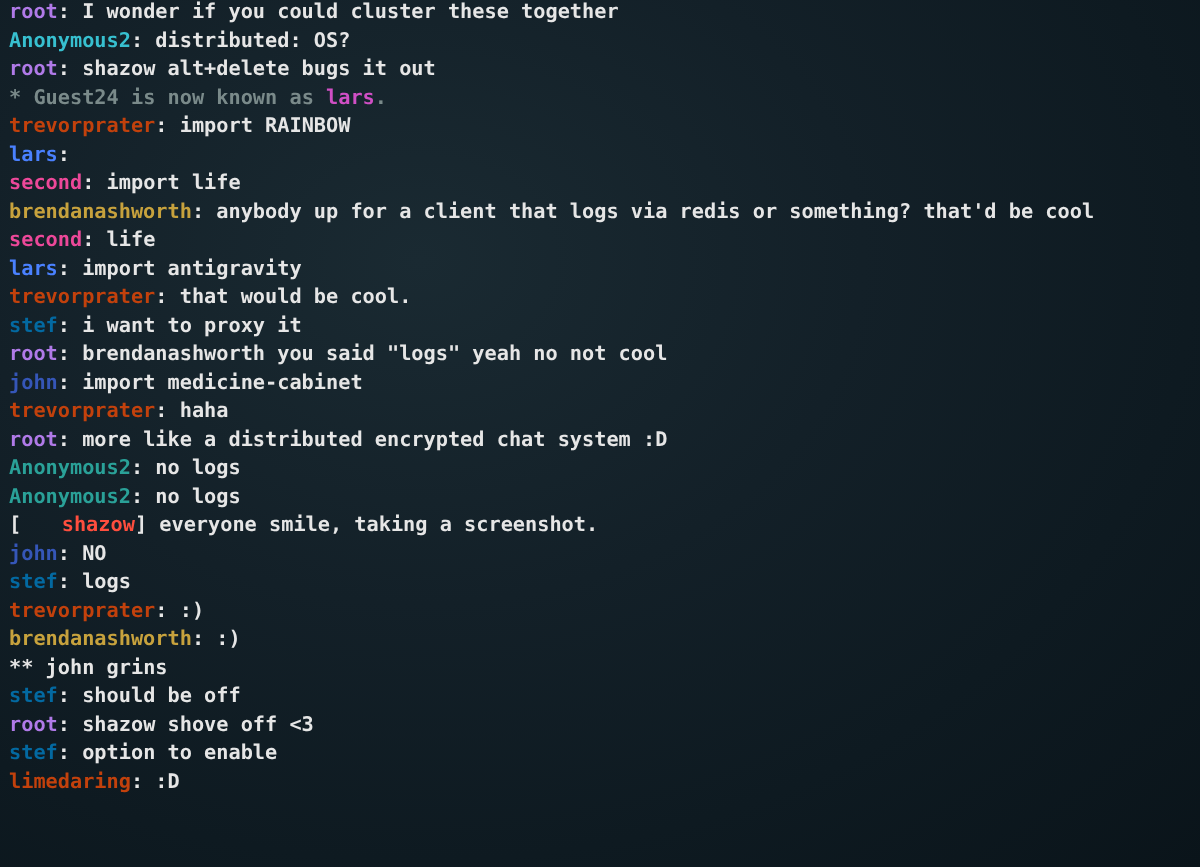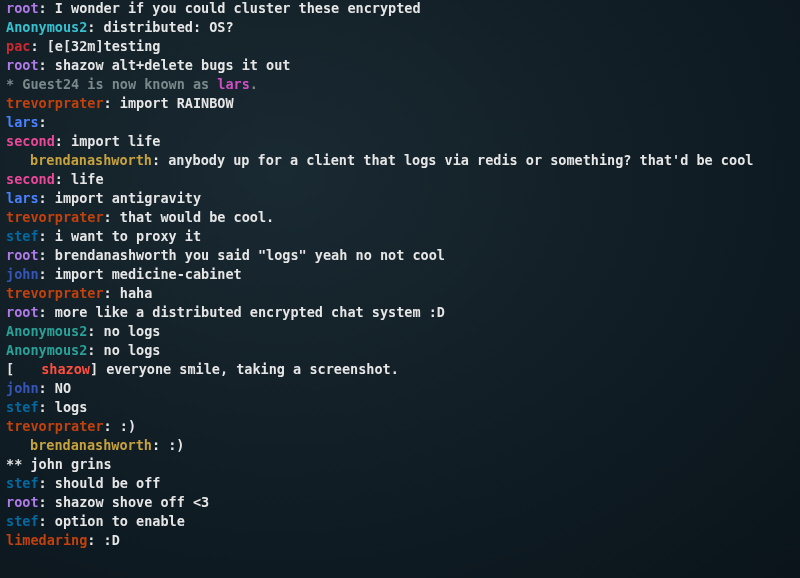--- a/index.html
+++ b/index.html
@@ -23,33 +23,32 @@
   .msg { color: #e6e6e6; }
   .sys { color: #7a8a8a; }
   .c-purple     { color: #b07ae8; }
   .c-teal       { color: #2aa198; }
   .c-cyan       { color: #37c0d0; }
   .c-red        { color: #cb2a32; }
   .c-red-br     { color: #ff4e3e; margin-left: 27px; }
   .c-green      { color: #ec4899; }
   .c-green-br   { color: #c2410c; }
   .c-olive      { color: #0369a1; }
-  .c-yellow     { color: #c7a23d; margin-left: 24px; }
+  .c-yellow     { color: #c7a23d; }
   .c-blue-br    { color: #4a81ff; }
   .c-magenta    { color: #d04fc5; }
   .c-navy       { color: #3556b8; }
   .c-white      { color: #e6e6e6; }
 </style>
 </head>
 <body>
 
 <div id="chat">
-    <div class="line"><span class="c-purple">root</span><span class="sep">: </span><span class="msg">I wonder if you could cluster these encrypted</span></div>
+    <div class="line"><span class="c-purple">root</span><span class="sep">: </span><span class="msg">I wonder if you could cluster these together</span></div>
     <div class="line"><span class="c-cyan">Anonymous2</span><span class="sep">: </span><span class="msg">distributed: OS?</span></div>
-    <div class="line"><span class="c-red">pac</span><span class="sep">: </span><span class="msg">[e[32m]testing</span></div>
     <div class="line"><span class="c-purple">root</span><span class="sep">: </span><span class="msg">shazow alt+delete bugs it out</span></div>
     <div class="line"><span class="sys"> * </span><span class="sys">Guest24</span><span class="sys"> is now known as </span><span class="c-magenta">lars</span><span class="sys">.</span></div>
     <div class="line"><span class="c-green-br">trevorprater</span><span class="sep">: </span><span class="msg">import RAINBOW</span></div>
     <div class="line"><span class="c-blue-br">lars</span><span class="sep">: </span><span class="msg"></span></div>
     <div class="line"><span class="c-green">second</span><span class="sep">: </span><span class="msg">import life</span></div>
     <div class="line"><span class="c-yellow">brendanashworth</span><span class="sep">: </span><span class="msg">anybody up for a client that logs via redis or something? that'd be cool</span></div>
     <div class="line"><span class="c-green">second</span><span class="sep">: </span><span class="msg">life</span></div>
     <div class="line"><span class="c-blue-br">lars</span><span class="sep">: </span><span class="msg">import antigravity</span></div>
     <div class="line"><span class="c-green-br">trevorprater</span><span class="sep">: </span><span class="msg">that would be cool.</span></div>
     <div class="line"><span class="c-olive">stef</span><span class="sep">: </span><span class="msg">i want to proxy it</span></div>

